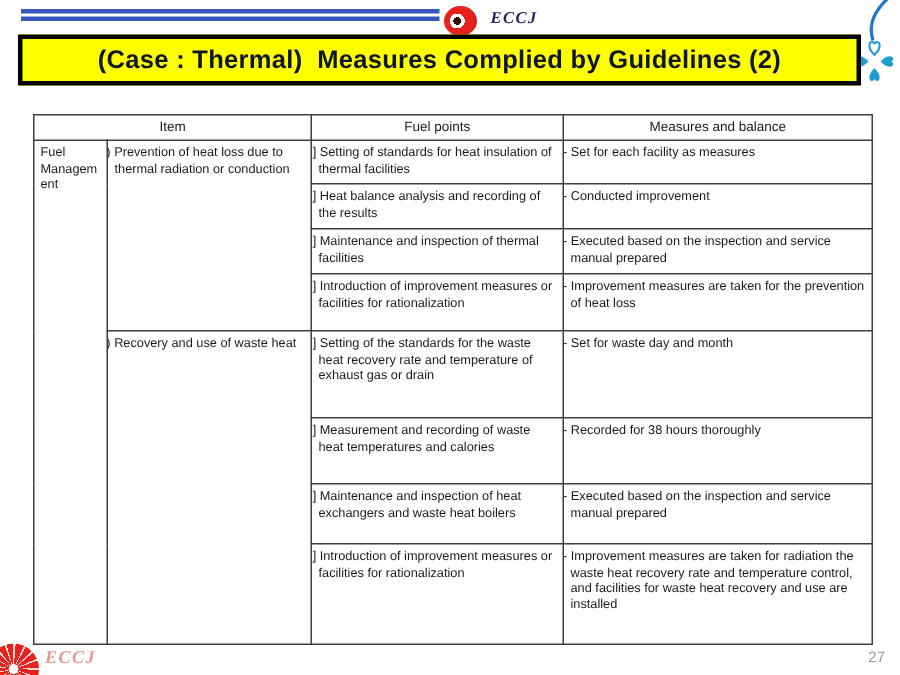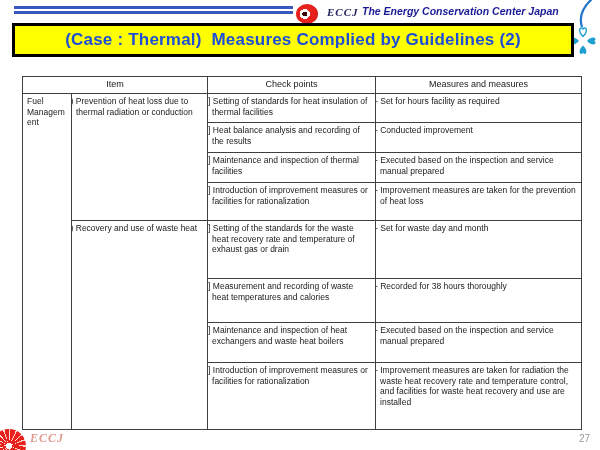--- a/index.html
+++ b/index.html
@@ -27,21 +27,21 @@
     color:#1a1a99; white-space:nowrap;
   }
   .corner-deco { position:absolute; right:0; top:0; width:48px; height:62px; }
 
   
   .title-bar {
     position:absolute; left:12px; top:23px; width:562px; height:34px;
     background:#ffff00; border:3px solid #000000; text-align:center;
   }
   .title-bar span {
-    display:block; font-size:17px; font-weight:bold; line-height:27px; color:#1d4ed8;
+    display:block; font-size:17px; font-weight:bold; line-height:27px; color:#0f172a;
     white-space:pre; letter-spacing:0.2px;
   }
 
   
   table.main {
     position:absolute; left:22px; top:76px; width:559px;
     border-collapse:collapse; table-layout:fixed;
   }
   table.main th, table.main td {
     border:1px solid #3f3f3f; font-size:8.5px; line-height:1.25;
@@ -80,21 +80,20 @@
 </style>
 </head>
 <body>
 
 <div class="slide">
 
   <div class="top-line l1"></div>
   <div class="top-line l2"></div>
   <div class="logo-top"></div>
   <div class="eccj-top">ECCJ</div>
-  <div class="org-name">The Energy Conservation Center Japan</div>
 
   <svg class="corner-deco" viewBox="0 0 48 62">
     <path d="M41 -2 Q 25 12, 30 27" stroke="#2277cc" stroke-width="2.2" fill="none"></path>
     <g>
       <path transform="translate(31,32)" d="M0 4.5 C-4.5 0.5,-4 -4,-1.7 -4 C-0.6 -4,0 -3.1,0 -2.3 C0 -3.1,0.6 -4,1.7 -4 C4 -4,4.5 0.5,0 4.5 Z" fill="#ffffff" stroke="#1f9fd0" stroke-width="1.4"></path>
       <path transform="translate(22.5,41) rotate(-90)" d="M0 4.5 C-4.5 0.5,-4 -4,-1.7 -4 C-0.6 -4,0 -3.1,0 -2.3 C0 -3.1,0.6 -4,1.7 -4 C4 -4,4.5 0.5,0 4.5 Z" fill="#1f9fd0"></path>
       <path transform="translate(39.5,41) rotate(90)" d="M0 4.5 C-4.5 0.5,-4 -4,-1.7 -4 C-0.6 -4,0 -3.1,0 -2.3 C0 -3.1,0.6 -4,1.7 -4 C4 -4,4.5 0.5,0 4.5 Z" fill="#1f9fd0"></path>
       <path transform="translate(31,50) rotate(180)" d="M0 4.5 C-4.5 0.5,-4 -4,-1.7 -4 C-0.6 -4,0 -3.1,0 -2.3 C0 -3.1,0.6 -4,1.7 -4 C4 -4,4.5 0.5,0 4.5 Z" fill="#1f9fd0"></path>
     </g>
   </svg>
@@ -106,28 +105,28 @@
   <table class="main">
     <colgroup>
       <col style="width:49px">
         <col style="width:136px">
         <col style="width:168px">
         <col style="width:206px">
     </colgroup>
     <tbody>
         <tr class="rh">
       <th colspan="2">Item</th>
-      <th>Check points</th>
-      <th>Measures and measures</th>
+      <th>Fuel points</th>
+      <th>Measures and balance</th>
     </tr>
     <tr class="r1">
       <td rowspan="8" class="group-cell">Fuel Management</td>
       <td rowspan="4" class="item-cell">(3) Prevention of heat loss due to thermal radiation or conduction</td>
       <td class="check-cell">[1] Setting of standards for heat insulation of thermal facilities</td>
-      <td class="measure-cell">- Set for hours facility as required</td>
+      <td class="measure-cell">- Set for each facility as measures</td>
     </tr>
     <tr class="r2">
       <td class="check-cell">[2] Heat balance analysis and recording of the results</td>
       <td class="measure-cell">- Conducted improvement</td>
     </tr>
     <tr class="r3">
       <td class="check-cell">[3] Maintenance and inspection of thermal facilities</td>
       <td class="measure-cell">- Executed based on the inspection and service manual prepared</td>
     </tr>
     <tr class="r4">

